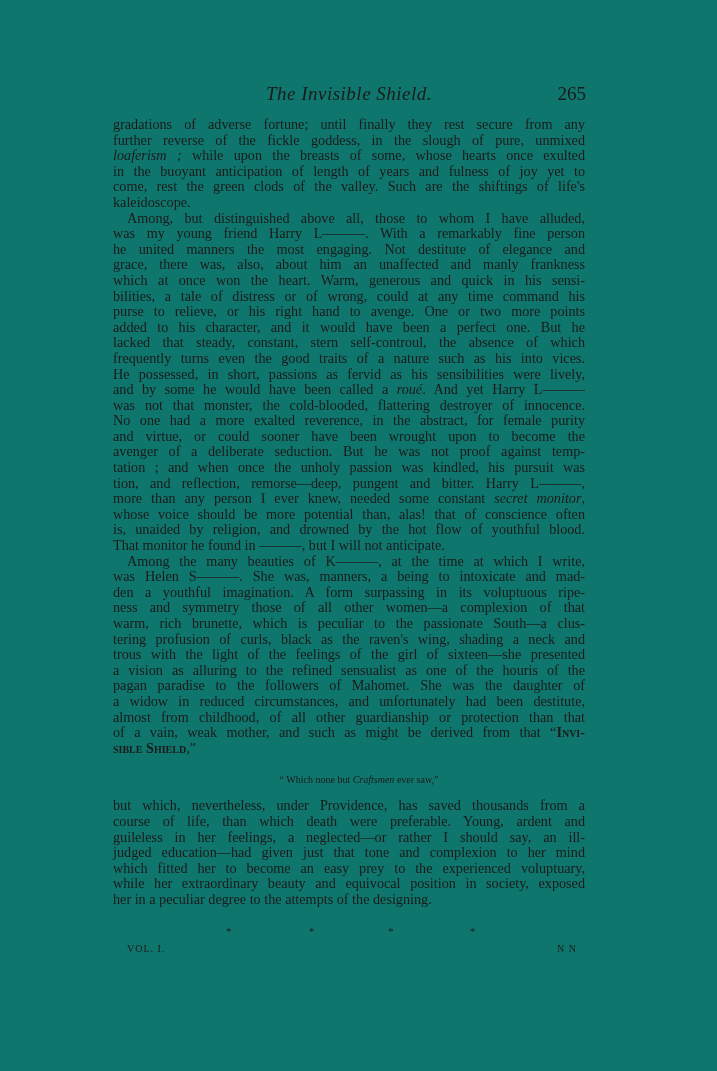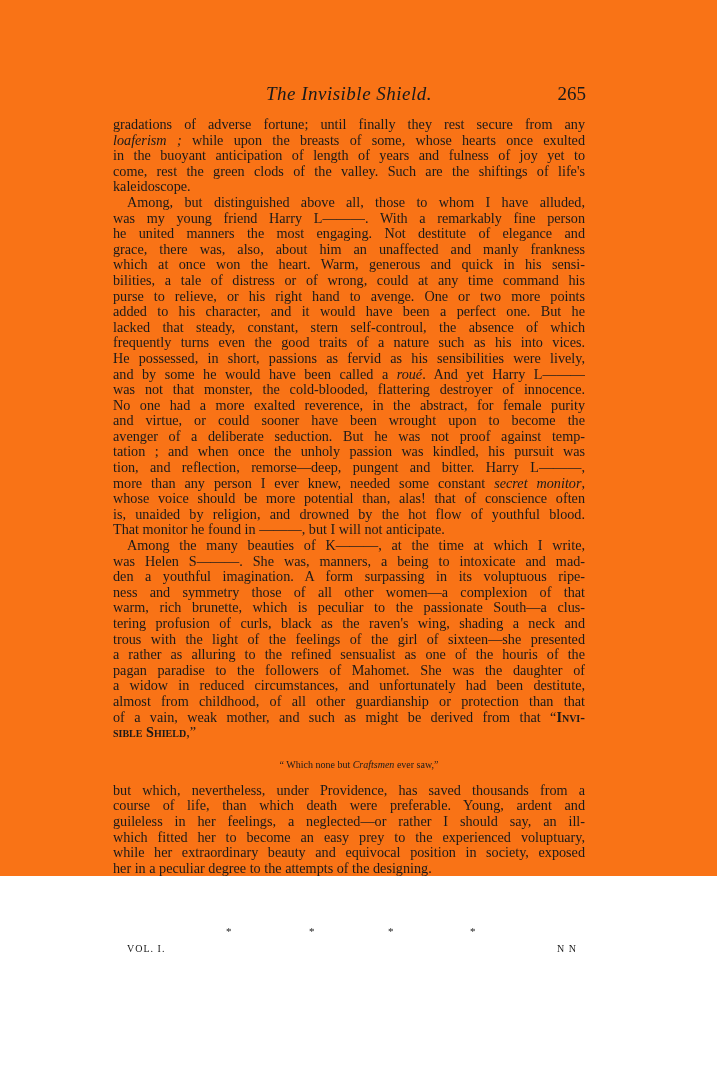--- a/index.html
+++ b/index.html
@@ -1,18 +1,18 @@
 <!DOCTYPE html>
 <html><head>
 <meta charset="utf-8">
 <style>
   html, body { margin: 0; padding: 0; background: #ffffff; }
   body { width: 717px; height: 1071px; position: relative; overflow: hidden;
          font-family: "Liberation Serif", "DejaVu Serif", serif; color: #1a1a1a; }
-  .page { position: absolute; left: 0; top: 0; width: 717px; height: 876px; background: #f97316; }
+  .page { position: absolute; left: 0; top: 0; width: 717px; height: 1071px; background: #0f766e; }
   .running-head { position: absolute; top: 83px; left: 113px; width: 472px; height: 24px; }
   .running-title { position: absolute; left: 0; right: 0; text-align: center; font-style: italic;
                    font-size: 19px; letter-spacing: 0.5px; top: 0; }
   .page-number { position: absolute; right: -1px; top: 0; font-size: 19px; }
   .body-text { position: absolute; left: 113px; top: 117px; width: 472px; font-size: 14.2px; line-height: 15.6px; }
   .line { display: block; text-align: justify; text-align-last: justify; white-space: nowrap; height: 15.6px; overflow: visible; }
   .line.last { text-align-last: left; }
   .line.indent { padding-left: 14px; }
   .epigraph { display: block; text-align: center; font-size: 10px; height: 14px; line-height: 12px; margin: 18px 0 10px 0; padding-left: 20px; }
   .i { font-style: italic; }
@@ -28,20 +28,21 @@
 
 <div class="page">
   <div class="running-head">
     <span class="running-title">The Invisible Shield.</span>
     <span class="page-number">265</span>
   </div>
 
   <div class="body-text">
     <div id="p1">
         <span class="line">gradations of adverse fortune; until finally they rest secure from any</span>
+        <span class="line">further reverse of the fickle goddess, in the slough of pure, unmixed</span>
         <span class="line"><span class="i">loaferism ;</span><span> while upon the breasts of some, whose hearts once exulted</span></span>
         <span class="line">in the buoyant anticipation of length of years and fulness of joy yet to</span>
         <span class="line">come, rest the green clods of the valley.  Such are the shiftings of life's</span>
         <span class="line last">kaleidoscope.</span>
       </div>
     <div id="p2">
         <span class="line indent">Among, but distinguished above all, those to whom I have alluded,</span>
         <span class="line">was my young friend Harry L———.  With a remarkably fine person</span>
         <span class="line">he united manners the most engaging.  Not destitute of elegance and</span>
         <span class="line">grace, there was, also, about him an unaffected and manly frankness</span>
@@ -65,32 +66,33 @@
         <span class="line last">That monitor he found in ———, but I will not anticipate.</span>
       </div>
     <div id="p3">
         <span class="line indent">Among the many beauties of K———, at the time at which I write,</span>
         <span class="line">was Helen S———.  She was, manners, a being to intoxicate and mad-</span>
         <span class="line">den a youthful imagination.  A form surpassing in its voluptuous ripe-</span>
         <span class="line">ness and symmetry those of all other women—a complexion of that</span>
         <span class="line">warm, rich brunette, which is peculiar to the passionate South—a clus-</span>
         <span class="line">tering profusion of curls, black as the raven's wing, shading a neck and</span>
         <span class="line">trous with the light of the feelings of the girl of sixteen—she presented</span>
-        <span class="line">a rather as alluring to the refined sensualist as one of the houris of the</span>
+        <span class="line">a vision as alluring to the refined sensualist as one of the houris of the</span>
         <span class="line">pagan paradise to the followers of Mahomet.  She was the daughter of</span>
         <span class="line">a widow in reduced circumstances, and unfortunately had been destitute,</span>
         <span class="line">almost from childhood, of all other guardianship or protection than that</span>
         <span class="line"><span>of a vain, weak mother, and such as might be derived from that “</span><span class="sc">Invi-</span></span>
         <span class="line last"><span></span><span class="sc">sible Shield</span><span>,”</span></span>
       </div>
     <div class="epigraph" id="epigraph"><span>“ Which none but </span><span class="i">Craftsmen</span><span> ever saw,”</span></div>
     <div id="p4">
         <span class="line">but which, nevertheless, under Providence, has saved thousands from a</span>
         <span class="line">course of life, than which death were preferable.  Young, ardent and</span>
         <span class="line">guileless in her feelings, a neglected—or rather I should say, an ill-</span>
+        <span class="line">judged education—had given just that tone and complexion to her mind</span>
         <span class="line">which fitted her to become an easy prey to the experienced voluptuary,</span>
         <span class="line">while her extraordinary beauty and equivocal position in society, exposed</span>
         <span class="line last">her in a peculiar degree to the attempts of the designing.</span>
       </div>
   </div>
 
   <div class="stars" id="stars">
       <span class="star" style="left: 113px;">*</span>
       <span class="star" style="left: 196px;">*</span>
       <span class="star" style="left: 275px;">*</span>

